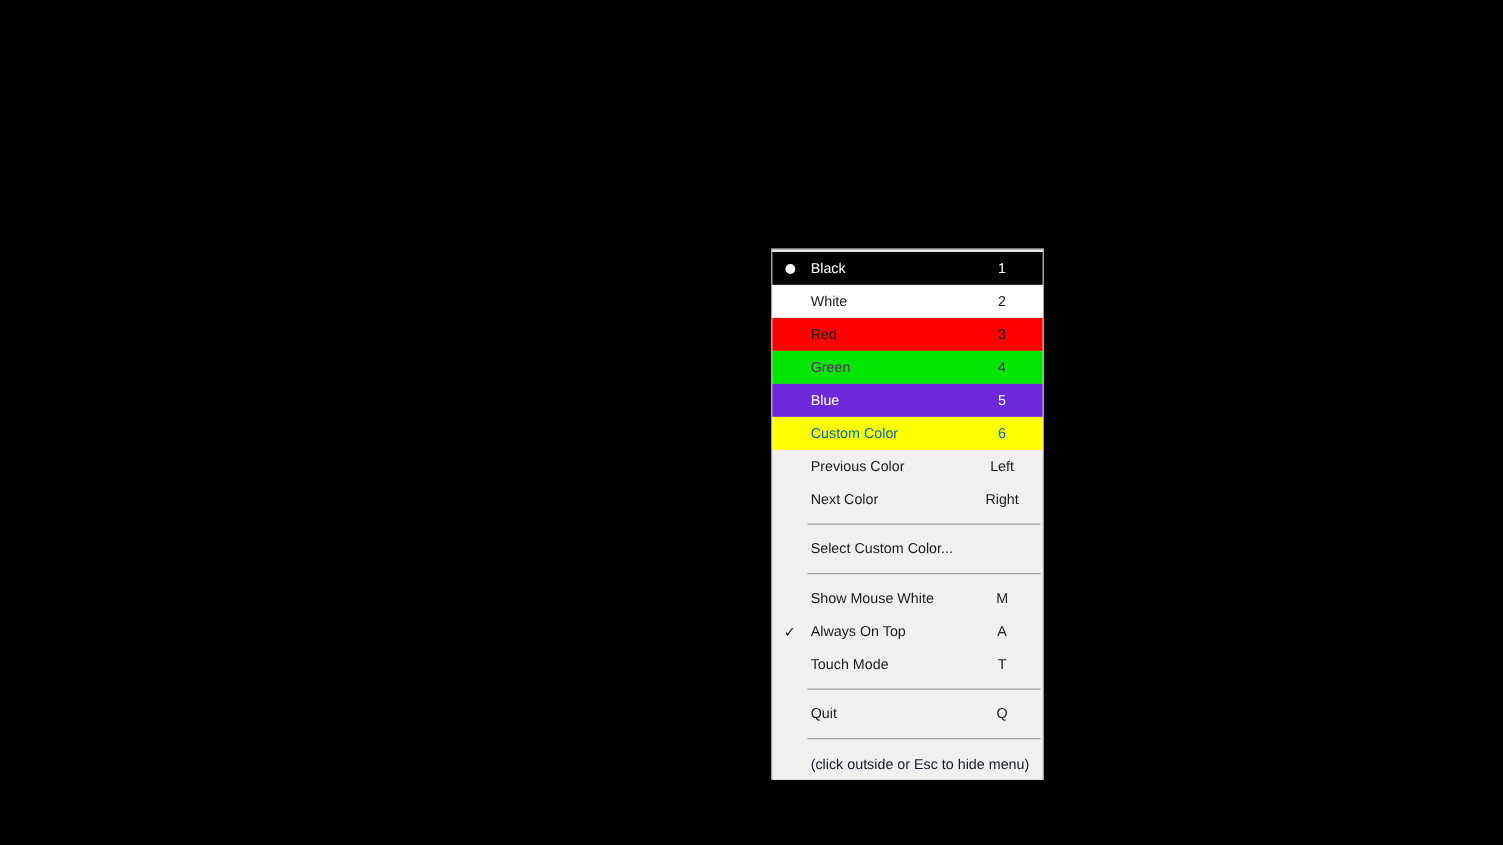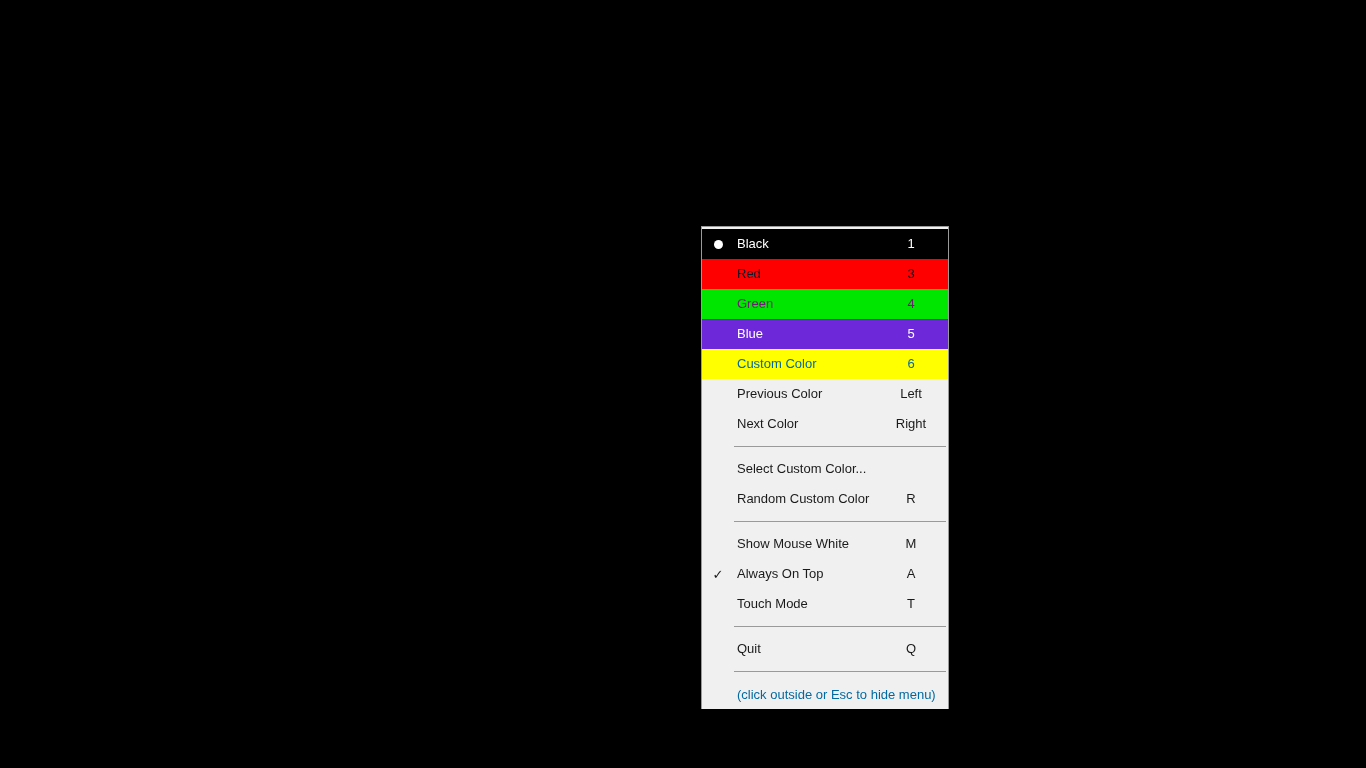--- a/index.html
+++ b/index.html
@@ -130,20 +130,25 @@
     <div>
 
       <div class="menu-item" style="background: rgb(0, 0, 0); color: rgb(255, 255, 255);">
         <span class="gutter">
           <span class="radio-dot"></span>
         </span>
         <span class="label">Black</span>
         <span class="shortcut">1</span>
       </div>
 
+      <div class="menu-item" style="background: rgb(255, 255, 255); color: rgb(26, 26, 26);">
+        <span class="gutter"></span>
+        <span class="label">White</span>
+        <span class="shortcut">2</span>
+      </div>
 
       <div class="menu-item" style="background: rgb(255, 0, 0); color: #0f172a;">
         <span class="gutter"></span>
         <span class="label">Red</span>
         <span class="shortcut">3</span>
       </div>
 
       <div class="menu-item" style="background: rgb(0, 230, 0); color: #701a75;">
         <span class="gutter"></span>
         <span class="label">Green</span>
@@ -183,25 +188,20 @@
     <div class="separator" style="background: rgb(154, 154, 154);"></div>
 
     <div>
 
       <div class="menu-item">
         <span class="gutter"></span>
         <span class="label">Select Custom Color...</span>
         <span class="shortcut"></span>
       </div>
 
-      <div class="menu-item">
-        <span class="gutter"></span>
-        <span class="label">Random Custom Color</span>
-        <span class="shortcut">R</span>
-      </div>
 
     </div>
 
     <div class="separator" style="background: rgb(154, 154, 154);"></div>
 
     <div>
 
       <div class="menu-item">
         <span class="gutter"></span>
         <span class="label">Show Mouse White</span>
@@ -232,17 +232,17 @@
       <div class="menu-item">
         <span class="gutter"></span>
         <span class="label">Quit</span>
         <span class="shortcut">Q</span>
       </div>
 
     </div>
 
     <div class="separator" style="background: rgb(154, 154, 154);"></div>
 
-    <div class="hint-row" style="color: #0369a1;">(click outside or Esc to hide menu)</div>
+    <div class="hint-row" style="color: #0f172a;">(click outside or Esc to hide menu)</div>
 
   </div>
 
 </div>
 
 </body></html>

